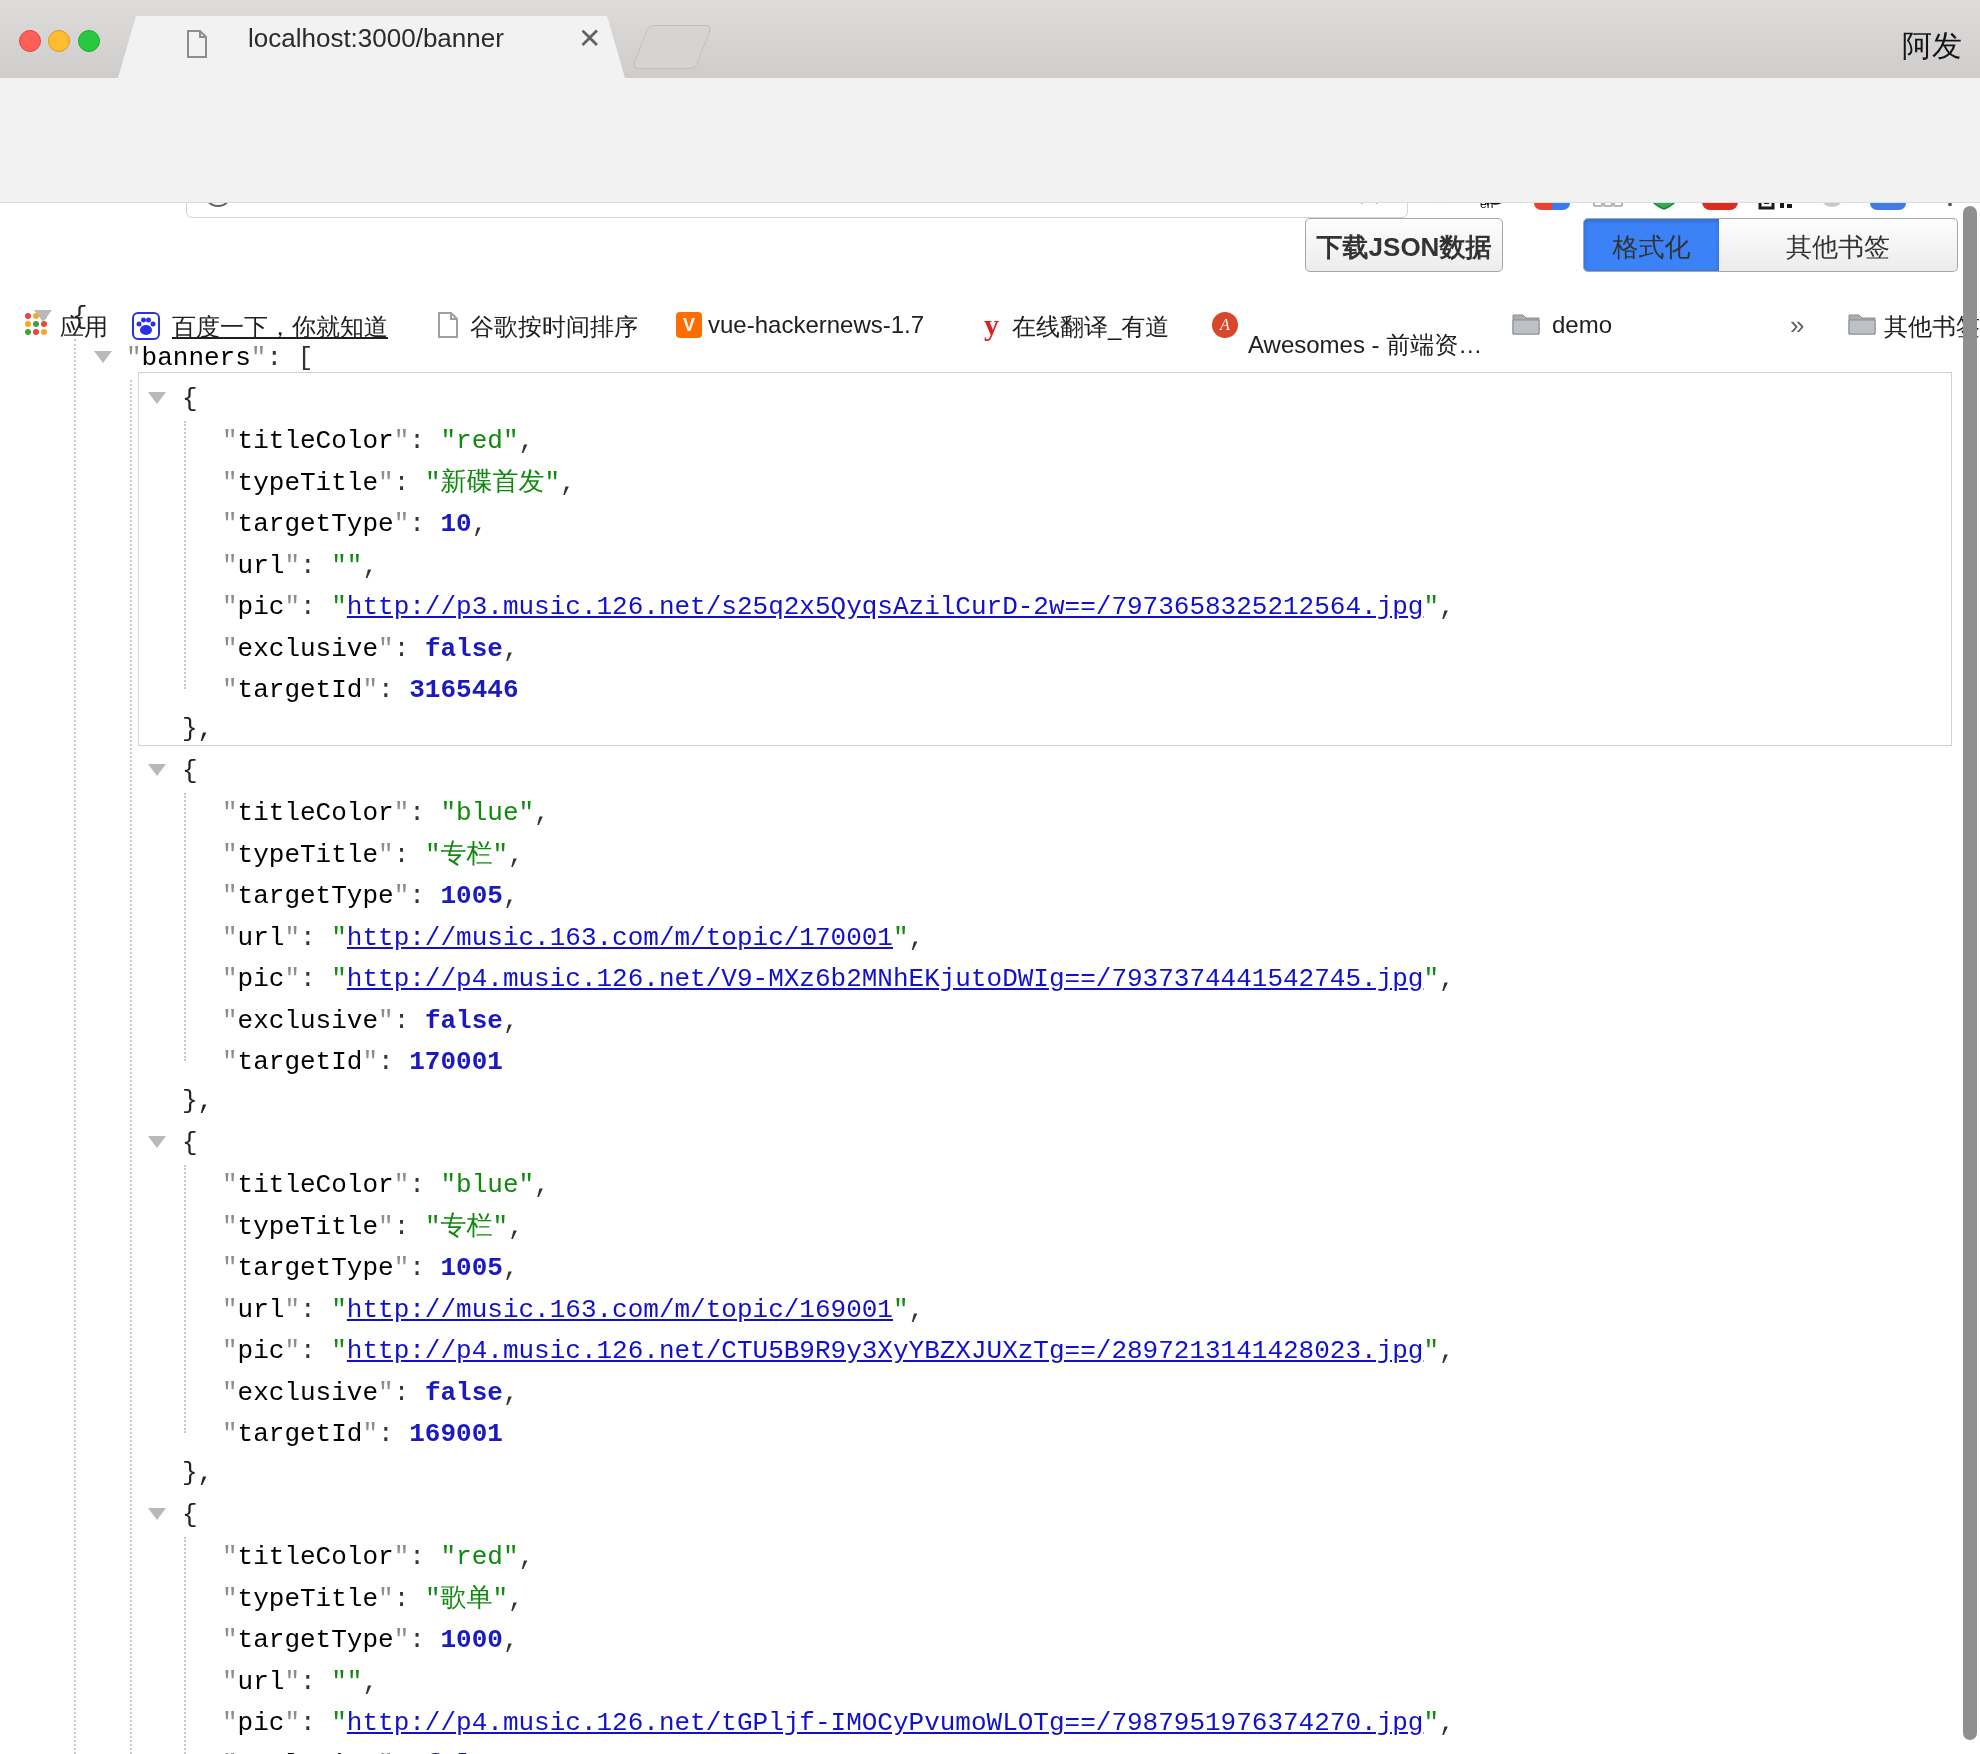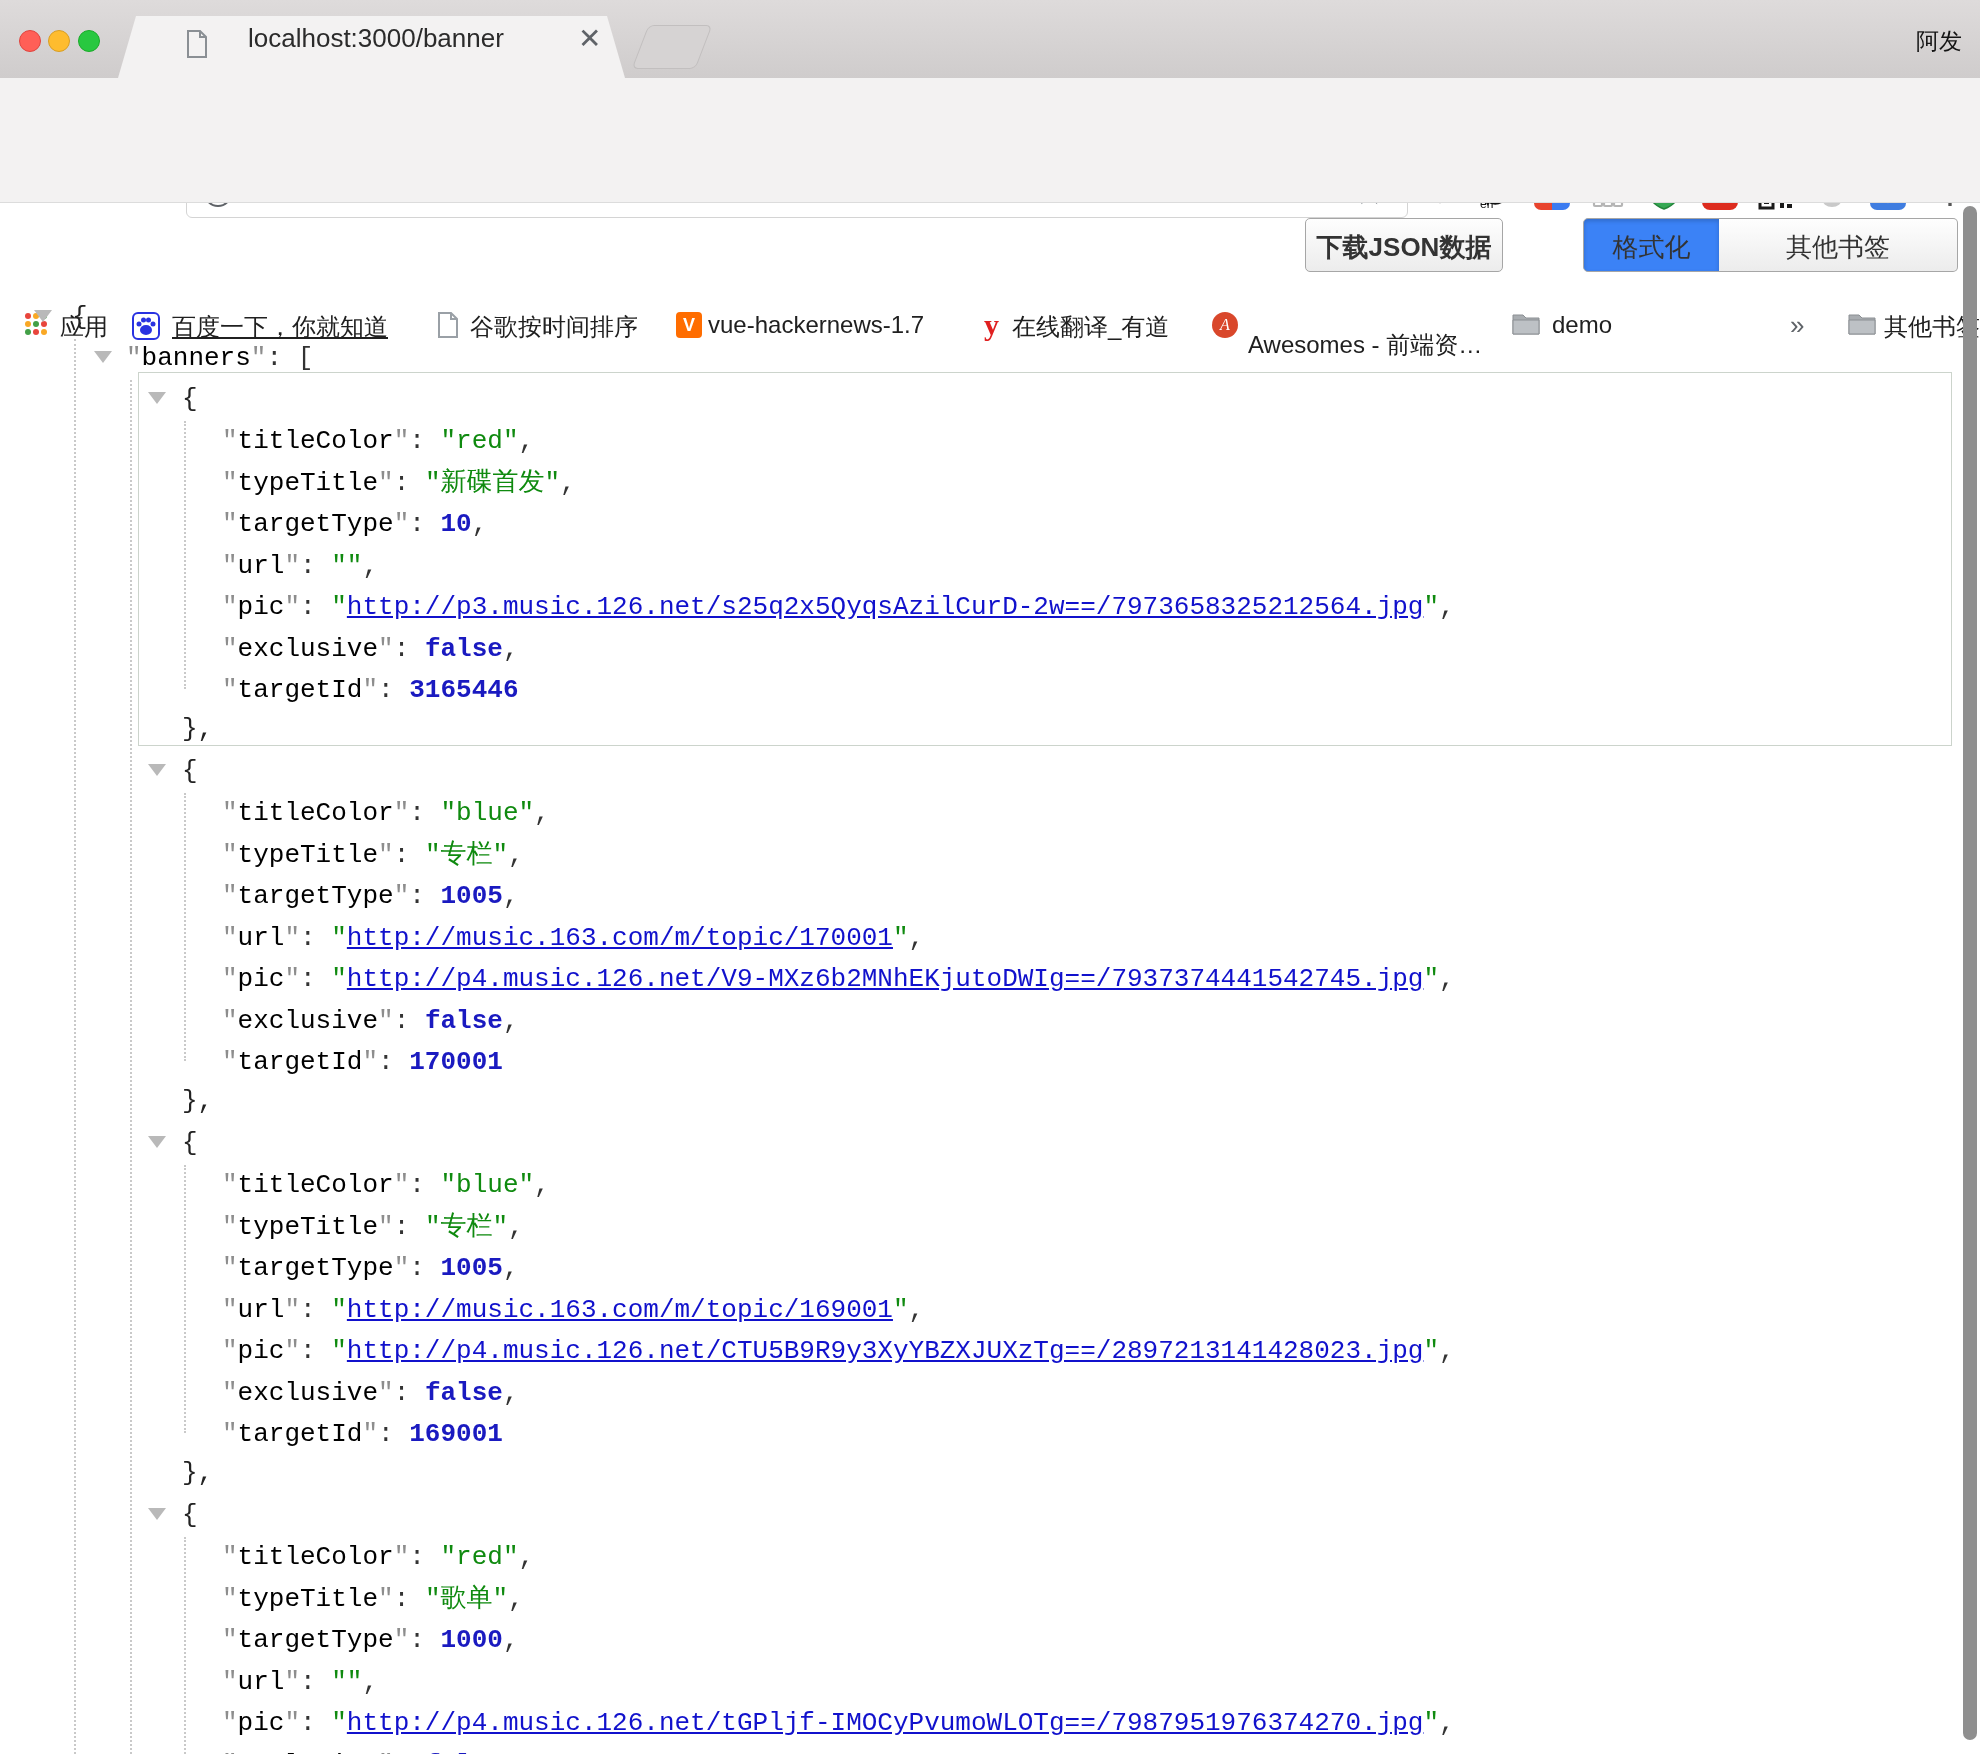--- a/index.html
+++ b/index.html
@@ -13,21 +13,21 @@
   #light-red{left:19px;background:#ff5f57;border:1px solid #e0443e;}
   #light-yellow{left:48px;background:#febc2e;border:1px solid #d89e24;}
   #light-green{left:78px;background:#28c840;border:1px solid #1aab29;}
   #tab{left:118px;top:16px;width:507px;height:62px;background:#f3f2f2;
        clip-path:polygon(0 100%,18px 0,calc(100% - 18px) 0,100% 100%);}
   #tab-favicon{left:186px;top:30px;}
   #tab-title{left:224px;top:23px;font-size:26px;color:#2b2b2b;margin-left:24px;}
   #tab-close{left:578px;top:22px;font-size:28px;color:#5f6368;}
   #newtab{left:640px;top:25px;width:62px;height:42px;background:#d6d3d3;border:1px solid #c2bfbf;
           border-radius:6px;transform:skewX(-21deg);}
-  #profile-name{right:18px;top:26px;font-size:23px;color:#141414;}
+  #profile-name{right:18px;top:26px;font-size:30px;color:#141414;}
 
   
   #toolbar{left:0;top:78px;width:1980px;height:72px;background:#f3f2f2;border-bottom:1px solid #d0cdcd;}
   .navbtn{top:92px;font-size:36px;color:#454545;line-height:44px;}
   #btn-forward{color:#c3c0c0;}
   #urlbar{left:186px;top:86px;width:1222px;height:54px;background:#fff;border:1px solid #d4d4d4;border-radius:6px;box-sizing:border-box;}
   #info-icon{left:204px;top:101px;width:24px;height:24px;border:2px solid #5f6368;border-radius:50%;
              color:#5f6368;font-size:17px;line-height:24px;text-align:center;font-style:italic;font-family:"Liberation Serif",serif;}
   #url-text{left:246px;top:98px;font-size:29px;color:#1a1a1a;}
   #url-rest{color:#83888d;}

